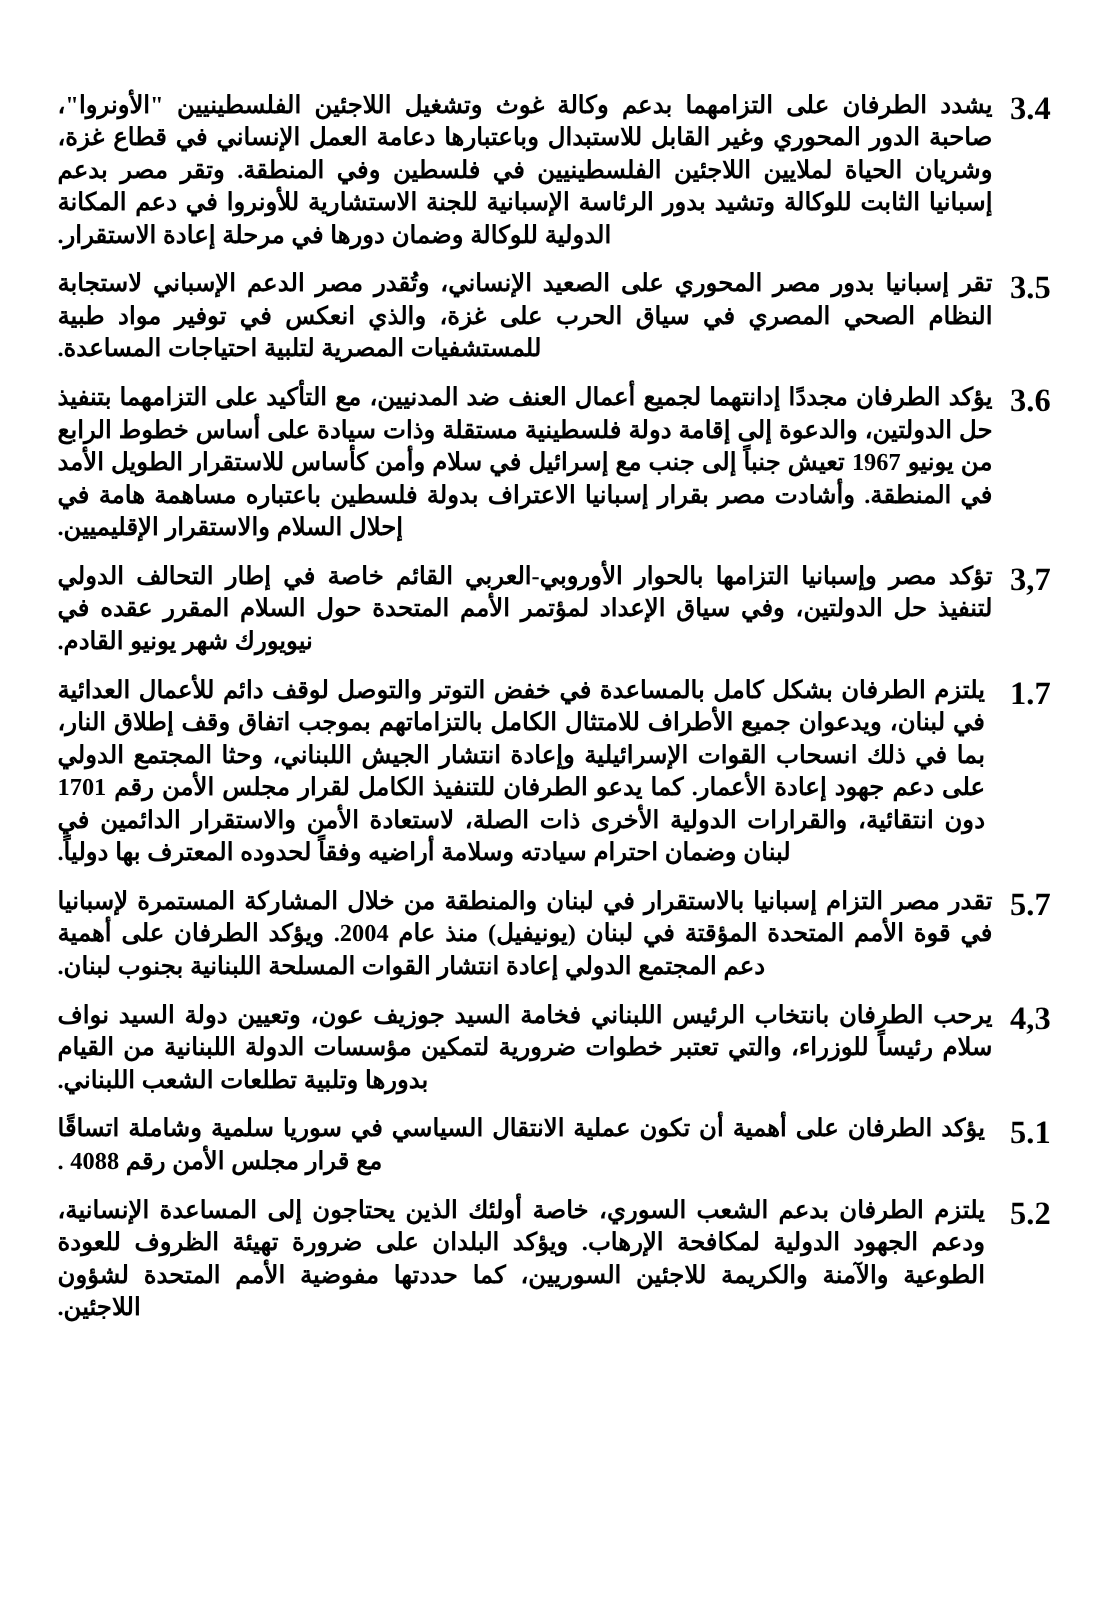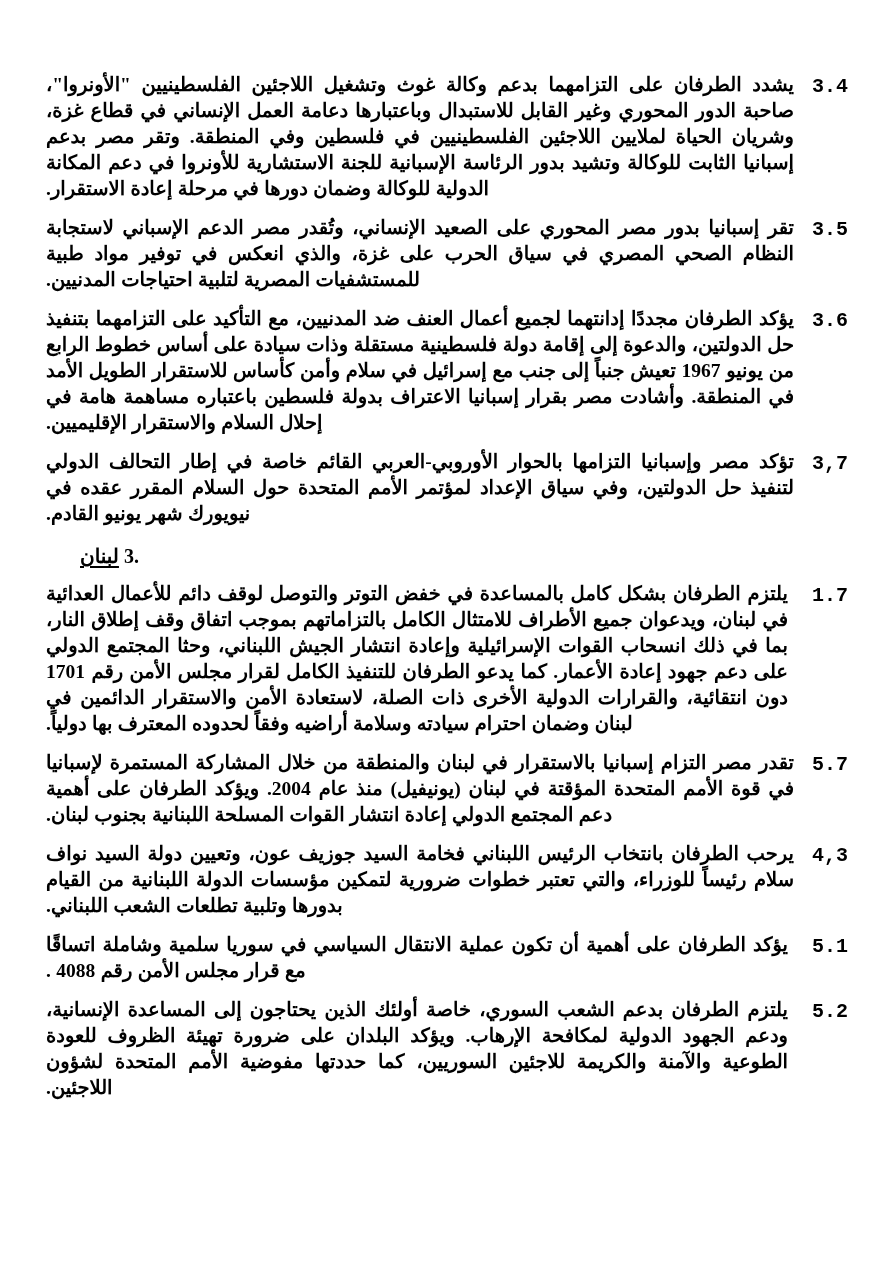--- a/index.html
+++ b/index.html
@@ -27,27 +27,27 @@
   
   .clause {
     display: flex;
     flex-direction: row;
     align-items: flex-start;
     direction: rtl;
     margin-bottom: 13px;
   }
   .clause-num {
     flex: 0 0 auto;
-    font-family: Liberation Mono, monospace;
+    font-family: Liberation Serif, serif;
     font-weight: 700;
-    font-size: 20px;
+    font-size: 26px;
     line-height: 30px;
     direction: ltr;
     unicode-bidi: embed;
-    text-align: right;
+    text-align: left;
     min-width: 40px;
     padding-top: 0px;
     white-space: nowrap;
   }
   .clause-body {
     flex: 1 1 auto;
     font-family: "Liberation Serif", "DejaVu Serif", serif;
     font-weight: 700;
     font-size: 19.5px;
     line-height: 26px;
@@ -88,37 +88,33 @@
 
 <div class="page">
 
   <div class="clause">
     <div class="clause-num">3.4</div>
     <div class="clause-body">يشدد الطرفان على التزامهما بدعم وكالة غوث وتشغيل اللاجئين الفلسطينيين "الأونروا"، صاحبة الدور المحوري وغير القابل للاستبدال وباعتبارها دعامة العمل الإنساني في قطاع غزة، وشريان الحياة لملايين اللاجئين الفلسطينيين في فلسطين وفي المنطقة. وتقر مصر بدعم إسبانيا الثابت للوكالة وتشيد بدور الرئاسة الإسبانية للجنة الاستشارية للأونروا في دعم المكانة الدولية للوكالة وضمان دورها في مرحلة إعادة الاستقرار.</div>
   </div>
 
   <div class="clause">
     <div class="clause-num">3.5</div>
-    <div class="clause-body">تقر إسبانيا بدور مصر المحوري على الصعيد الإنساني، وتُقدر مصر الدعم الإسباني لاستجابة النظام الصحي المصري في سياق الحرب على غزة، والذي انعكس في توفير مواد طبية للمستشفيات المصرية لتلبية احتياجات المدنيين.</div>
+    <div class="clause-body">تقر إسبانيا بدور مصر المحوري على الصعيد الإنساني، وتُقدر مصر الدعم الإسباني لاستجابة النظام الصحي المصري في سياق الحرب على غزة، والذي انعكس في توفير مواد طبية للمستشفيات المصرية لتلبية احتياجات المساعدة.</div>
   </div>
 
   <div class="clause">
     <div class="clause-num">3.6</div>
     <div class="clause-body">يؤكد الطرفان مجددًا إدانتهما لجميع أعمال العنف ضد المدنيين، مع التأكيد على التزامهما بتنفيذ حل الدولتين، والدعوة إلى إقامة دولة فلسطينية مستقلة وذات سيادة على أساس خطوط الرابع من يونيو 1967 تعيش جنباً إلى جنب مع إسرائيل في سلام وأمن كأساس للاستقرار الطويل الأمد في المنطقة. وأشادت مصر بقرار إسبانيا الاعتراف بدولة فلسطين باعتباره مساهمة هامة في إحلال السلام والاستقرار الإقليميين.</div>
   </div>
 
   <div class="clause">
     <div class="clause-num">3,7</div>
     <div class="clause-body">تؤكد مصر وإسبانيا التزامها بالحوار الأوروبي-العربي القائم خاصة في إطار التحالف الدولي لتنفيذ حل الدولتين، وفي سياق الإعداد لمؤتمر الأمم المتحدة حول السلام المقرر عقده في نيويورك شهر يونيو القادم.</div>
   </div>
 
-  <div class="section-heading">
-    <span class="sec-num">3.</span>
-    <span class="sec-title">لبنان</span>
-  </div>
 
   <div class="clause wide">
     <div class="clause-num">1.7</div>
     <div class="clause-body">يلتزم الطرفان بشكل كامل بالمساعدة في خفض التوتر والتوصل لوقف دائم للأعمال العدائية في لبنان، ويدعوان جميع الأطراف للامتثال الكامل بالتزاماتهم بموجب اتفاق وقف إطلاق النار، بما في ذلك انسحاب القوات الإسرائيلية وإعادة انتشار الجيش اللبناني، وحثا المجتمع الدولي على دعم جهود إعادة الأعمار. كما يدعو الطرفان للتنفيذ الكامل لقرار مجلس الأمن رقم 1701 دون انتقائية، والقرارات الدولية الأخرى ذات الصلة، لاستعادة الأمن والاستقرار الدائمين في لبنان وضمان احترام سيادته وسلامة أراضيه وفقاً لحدوده المعترف بها دولياً.</div>
   </div>
 
   <div class="clause">
     <div class="clause-num">5.7</div>
     <div class="clause-body">تقدر مصر التزام إسبانيا بالاستقرار في لبنان والمنطقة من خلال المشاركة المستمرة لإسبانيا في قوة الأمم المتحدة المؤقتة في لبنان (يونيفيل) منذ عام 2004. ويؤكد الطرفان على أهمية دعم المجتمع الدولي إعادة انتشار القوات المسلحة اللبنانية بجنوب لبنان.</div>
   </div>

